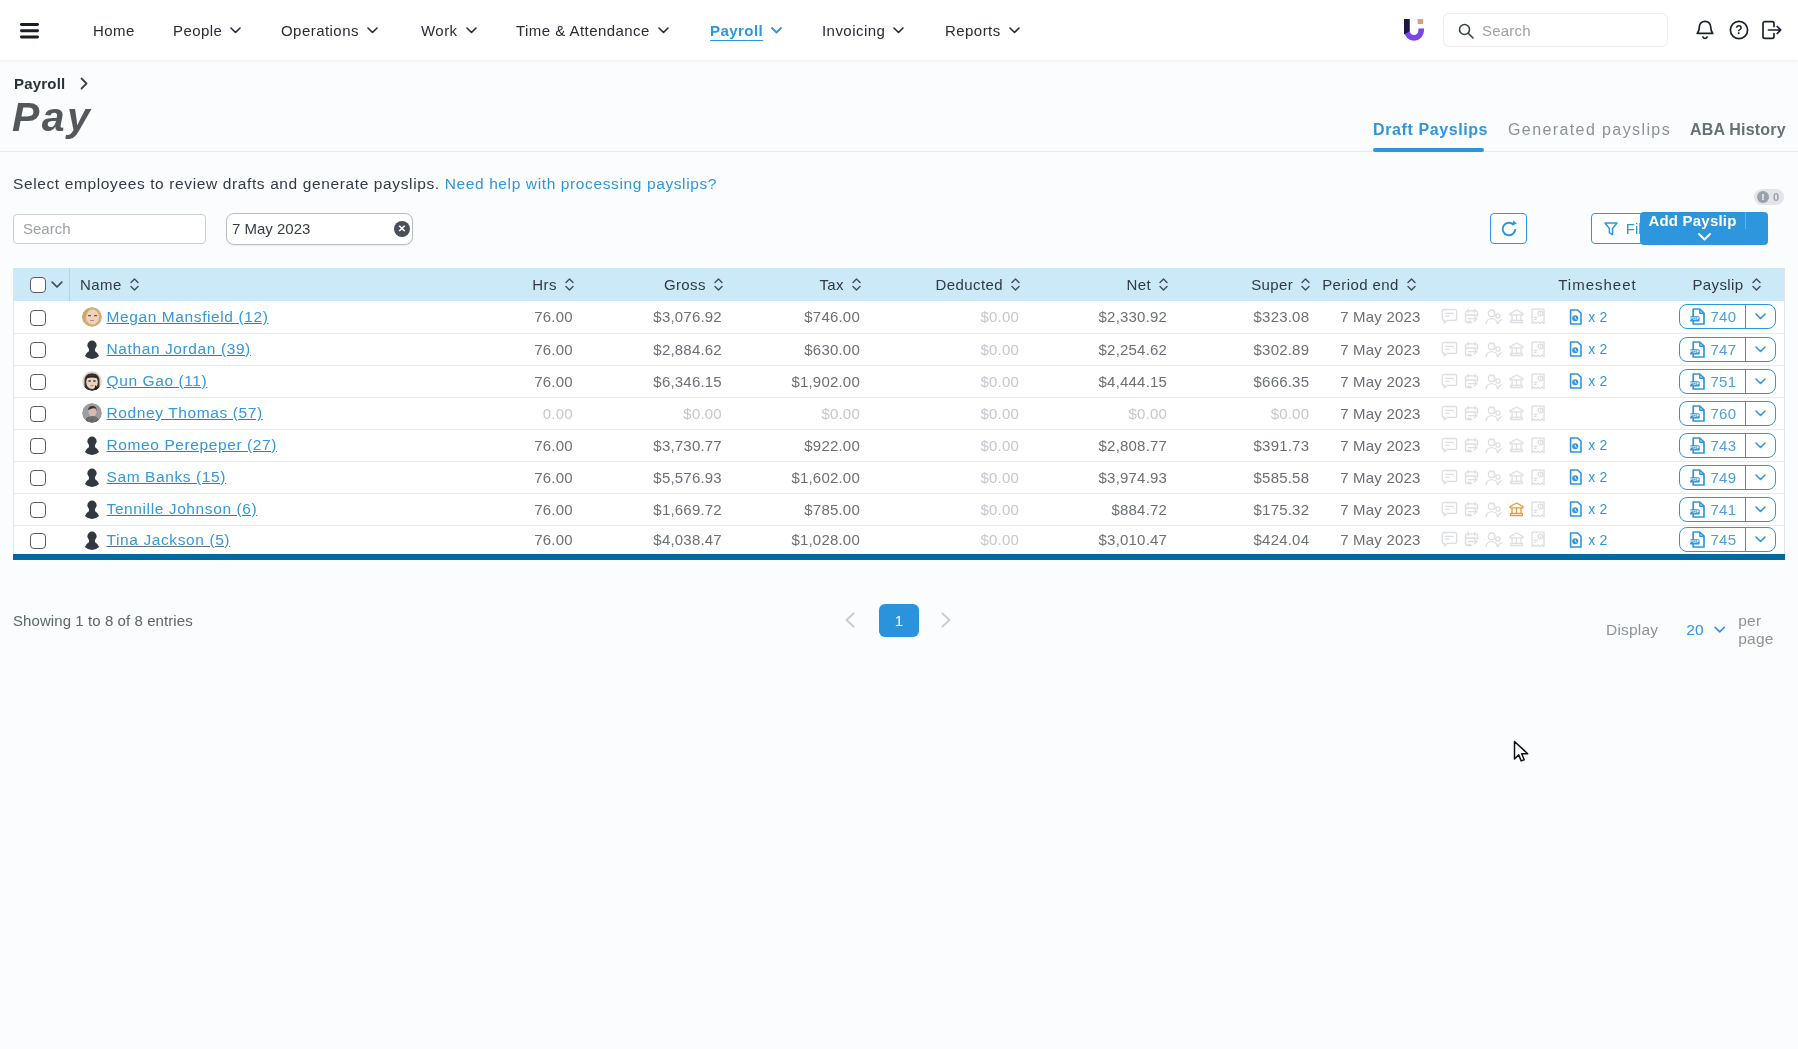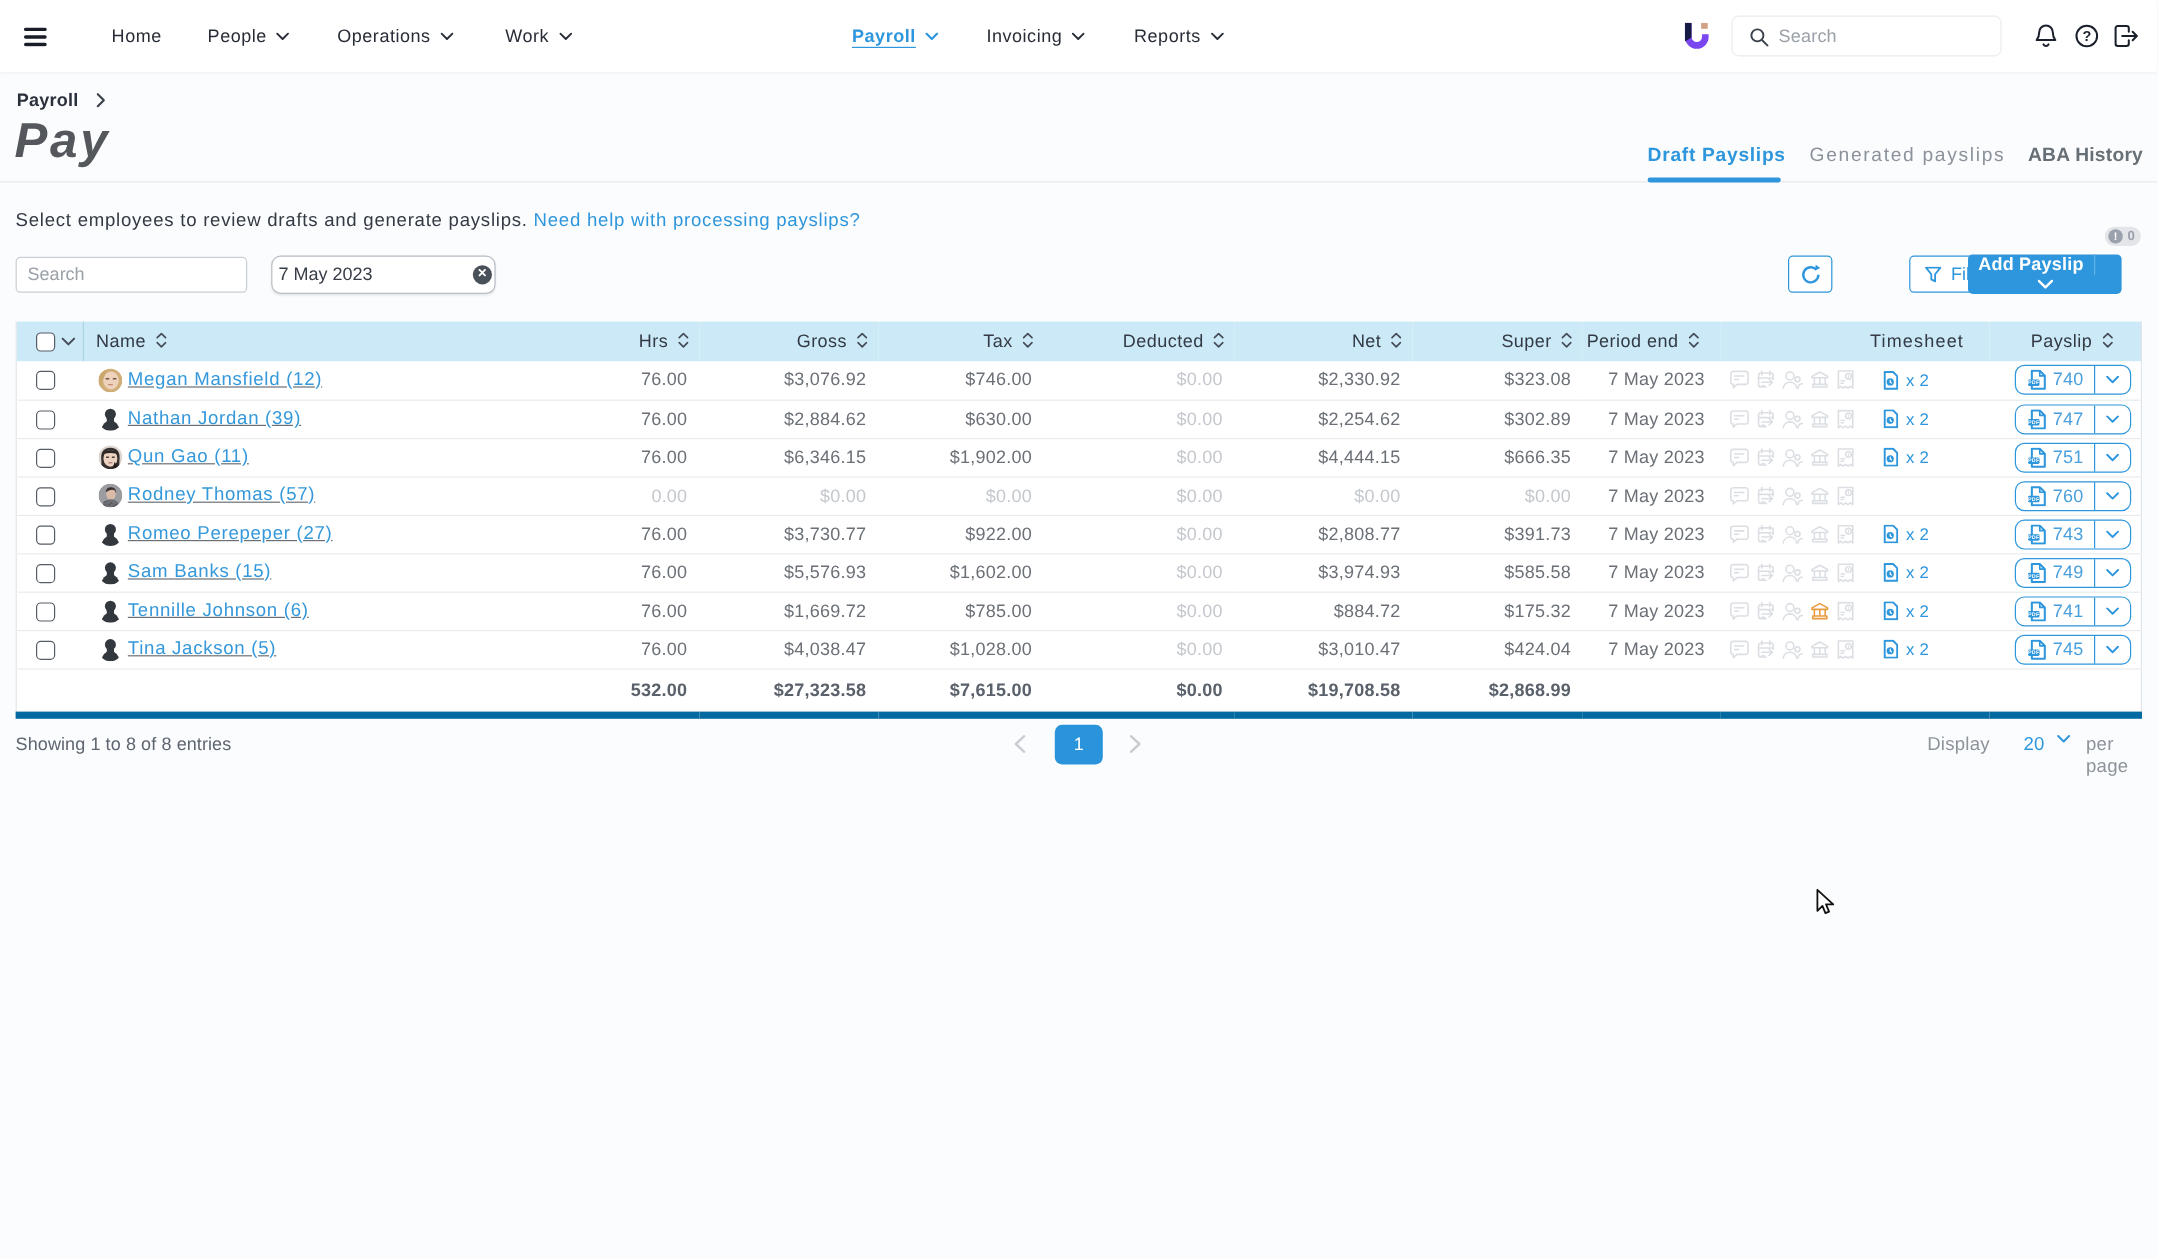--- a/index.html
+++ b/index.html
@@ -56,21 +56,21 @@
 .tscell { display:flex; align-items:center; padding-left:7px; }
 .tscell svg { margin-right:5px; }
 .x2 { color:#2e96dc; font-size:14px; margin-left:18px; display:flex; align-items:center; }
 .payslipbtn { width:97px; height:25px; border:1px solid #2e96dc; border-radius:8px; display:flex; align-items:center; background:#fff; margin-left:21px; }
 .payslipbtn .n { flex:1; display:flex; align-items:center; justify-content:center; gap:6px; color:#4aa0dd; font-size:15px; border-right:1px solid #2e96dc; height:100%; }
 .payslipbtn .c { width:29px; display:flex; align-items:center; justify-content:center; }
 
 
 #showing { position:absolute; left:13px; top:612px; font-size:15px; color:#5d6570; letter-spacing:.08px; }
 #page1 { position:absolute; left:879px; top:604px; width:40px; height:33px; background:#2994db; border-radius:6px; color:#fff; font-size:15px; text-align:center; line-height:33px; }
-#dispright { position:absolute; left:1606px; top:612px; font-size:15.5px; color:#8d939b; letter-spacing:.2px; display:flex; }
+#dispright { position:absolute; left:1606px; top:612px; font-size:15.5px; color:#8d939b; letter-spacing:.2px; display:flex; align-items:center; }
 </style>
 </head>
 <body>
 
 <div id="nav">
   <svg class="abs" style="left:20px;top:23px" width="19" height="16" viewBox="0 0 19 16">
     <rect x="0" y="0" width="19" height="2.9" rx="1.4" fill="#181d27"></rect>
     <rect x="0" y="6.3" width="19" height="2.9" rx="1.4" fill="#181d27"></rect>
     <rect x="0" y="12.6" width="19" height="2.9" rx="1.4" fill="#181d27"></rect>
   </svg>
@@ -84,20 +84,26 @@
       </svg>
     </span>
   <span class="navitem" style="left:281px">
       <span class="lbl">Operations</span>
       <svg width="11" height="7" viewBox="0 0 11 7">
         <path d="M1 1l4.5 4.5L10 1" fill="none" stroke="#272c36" stroke-width="1.6" stroke-linecap="round" stroke-linejoin="round"></path>
       </svg>
     </span>
   <span class="navitem" style="left:421px">
       <span class="lbl">Work</span>
+      <svg width="11" height="7" viewBox="0 0 11 7">
+        <path d="M1 1l4.5 4.5L10 1" fill="none" stroke="#272c36" stroke-width="1.6" stroke-linecap="round" stroke-linejoin="round"></path>
+      </svg>
+    </span>
+  <span class="navitem" style="left:516px">
+      <span class="lbl">Time &amp; Attendance</span>
       <svg width="11" height="7" viewBox="0 0 11 7">
         <path d="M1 1l4.5 4.5L10 1" fill="none" stroke="#272c36" stroke-width="1.6" stroke-linecap="round" stroke-linejoin="round"></path>
       </svg>
     </span>
   <span class="navitem active" style="left:710px">
       <span class="lbl">Payroll</span>
       <svg width="11" height="7" viewBox="0 0 11 7">
         <path d="M1 1l4.5 4.5L10 1" fill="none" stroke="#2e96dc" stroke-width="1.8" stroke-linecap="round" stroke-linejoin="round"></path>
       </svg>
     </span>
@@ -873,33 +879,20 @@
               <span>745</span>
             </div>
             <div class="c">
               <svg width="11" height="7" viewBox="0 0 11 7">
                 <path d="M1 1 L5.5 5.5 L10 1" fill="none" stroke="#2e96dc" stroke-width="1.6" stroke-linecap="round" stroke-linejoin="round"></path>
               </svg>
             </div>
           </div>
         </td>
 </tr>
-<tr class="totals">
-<td></td>
-        <td></td>
-<td class="num">532.00</td>
-<td class="num">$27,323.58</td>
-<td class="num">$7,615.00</td>
-<td class="num">$0.00</td>
-<td class="num">$19,708.58</td>
-<td class="num">$2,868.99</td>
-<td></td>
-        <td></td>
-        <td></td>
-</tr>
 </tbody>
 </table>
 
 <div id="showing">Showing 1 to 8 of 8 entries</div>
 <svg class="abs" style="left:845px;top:612px" width="10" height="16" viewBox="0 0 10 16">
     <path d="M8.5 1.5 L1.5 8 l7 6.5" fill="none" stroke="#c9ccd1" stroke-width="2" stroke-linecap="round" stroke-linejoin="round"></path>
   </svg>
 <div id="page1">1</div>
 <svg class="abs" style="left:941px;top:612px" width="10" height="16" viewBox="0 0 10 16">
     <path d="M1.5 1.5 L8.5 8 l-7 6.5" fill="none" stroke="#c9ccd1" stroke-width="2" stroke-linecap="round" stroke-linejoin="round"></path>

